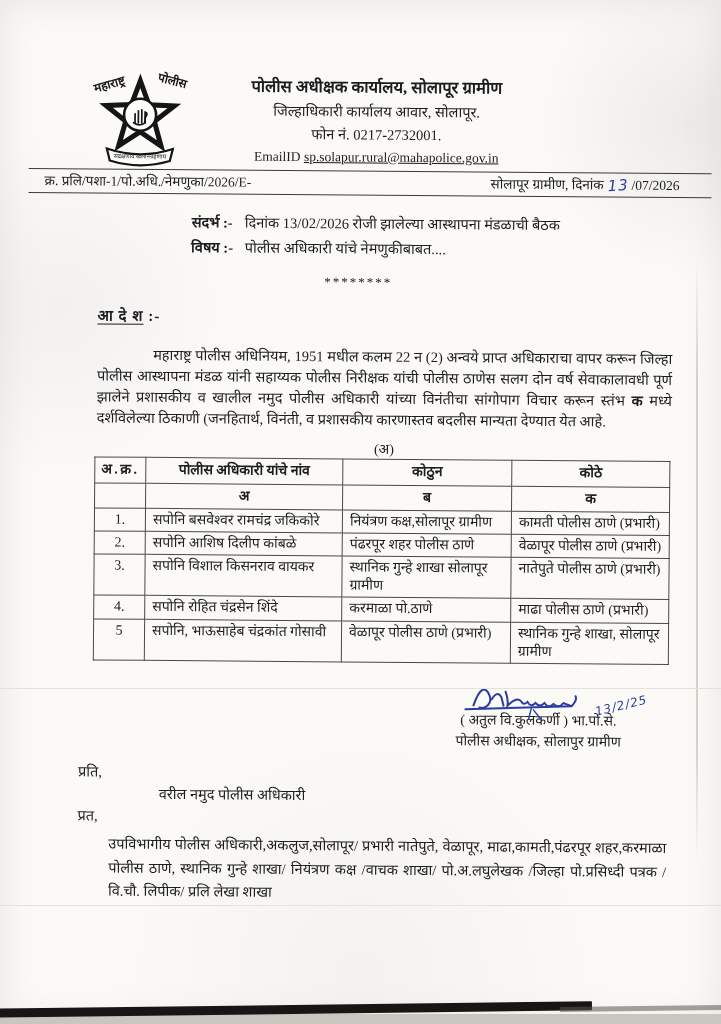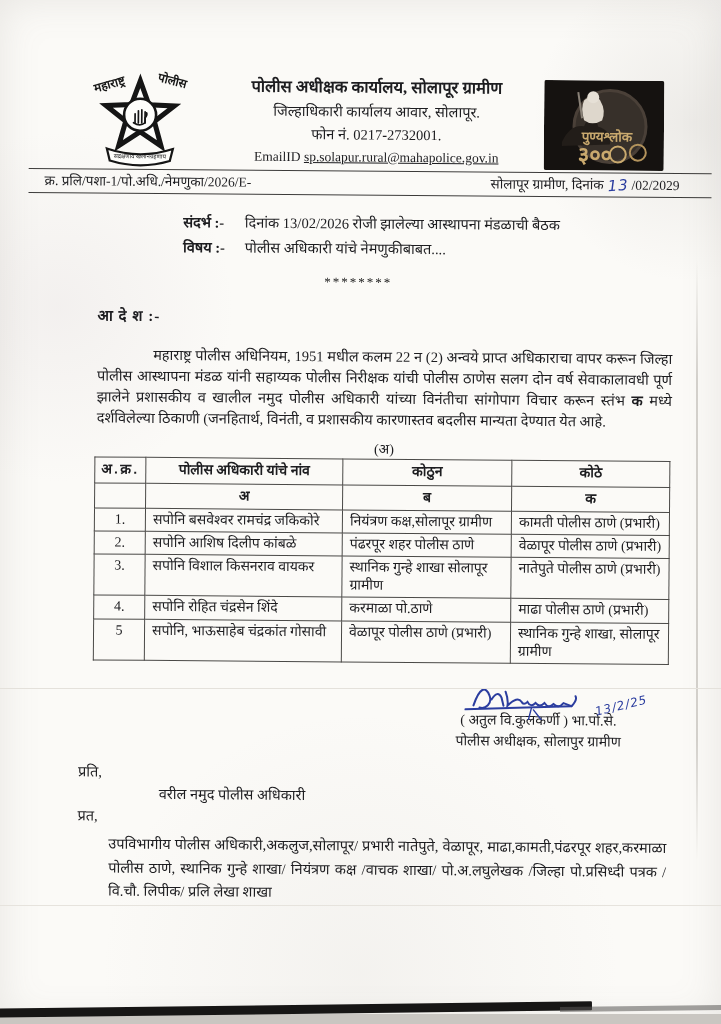--- a/index.html
+++ b/index.html
@@ -42,26 +42,26 @@
     display:flex;justify-content:space-between;align-items:baseline;
     padding:2px 40px 3px 46px;font-size:13.5px;
   }
   .hand{
     color:#2b3d9f;font-family:"DejaVu Sans",sans-serif;
     font-style:italic;font-size:15px;letter-spacing:1px;
     display:inline-block;transform:rotate(-4deg) translateY(1px);
   }
   
   .meta{margin:16px 0 0 185px;font-size:14.5px;line-height:1.7;}
-  .meta .lbl{font-weight:bold;display:inline-block;min-width:58px;}
+  .meta .lbl{font-weight:bold;display:inline-block;min-width:58px;text-align:center;}
   .stars{text-align:center;font-size:13px;letter-spacing:2px;margin-top:14px;color:#222;}
   .order-head{
     margin:16px 0 0 100px;font-size:15px;font-weight:bold;letter-spacing:1px;
   }
-  .order-head .u{text-underline-offset:3px;}
+  .order-head .u{text-decoration:underline;text-underline-offset:3px;}
   
   .bodypara{
     margin:20px 46px 0 100px;font-size:14.5px;line-height:1.45;
     text-align:justify;text-indent:56px;
   }
   
   .tbl-cap{width:575px;margin:8px 0 1px 100px;text-align:center;font-size:14px;}
   table.order{
     margin-left:98px;width:576px;border-collapse:collapse;
     font-size:14px;line-height:1.3;
@@ -128,42 +128,26 @@
       </svg>
     </div>
 
     <div class="head-center">
       <div class="head-title">पोलीस अधीक्षक  कार्यालय, सोलापूर ग्रामीण</div>
       <div class="head-addr">जिल्हाधिकारी कार्यालय आवार, सोलापूर.</div>
       <div class="head-phone">फोन नं.  0217-2732001.</div>
       <div class="head-email"><span>EmailID </span><span class="uline">sp.solapur.rural@mahapolice.gov.in</span></div>
     </div>
 
-    <div class="emblem">
-      <svg width="120" height="90" viewBox="0 0 120 90">
-        <rect x="0" y="0" width="120" height="90" rx="2" fill="#151210"></rect>
-        <circle cx="66" cy="46" r="36" fill="#37302a"></circle>
-        <circle cx="66" cy="46" r="36" fill="none" stroke="#4a4038" stroke-width="3"></circle>
-        <path d="M18 62 q8 -18 22 -16 q4 -10 12 -8 l2 8 q14 4 12 18 l-48 2 z" fill="#221d19"></path>
-        <path d="M40 20 q10 -8 16 0 q6 10 2 20 q-10 6 -18 0 q-4 -12 0 -20 z" fill="#ded7cc"></path>
-        <circle cx="49" cy="17" r="6" fill="#e6e0d6"></circle>
-        <path d="M34 12 l4 26" stroke="#8a8278" stroke-width="2"></path>
-        <text x="62" y="60" font-size="13" font-weight="bold" text-anchor="middle" fill="#cbا"> </text>
-        <text x="63" y="61" font-size="13.5" font-weight="bold" text-anchor="middle" fill="#c9a96e">पुण्यश्लोक</text>
-        <text x="34" y="82" font-size="22" font-weight="bold" fill="#c9a96e">३००</text>
-        <circle cx="74" cy="74" r="8" fill="none" stroke="#c9a96e" stroke-width="2"></circle>
-        <circle cx="94" cy="72" r="8" fill="none" stroke="#b3935c" stroke-width="2"></circle>
-      </svg>
-    </div>
   </div>
 
   <hr class="rule">
   <div class="refrow">
     <span>क्र. प्रलि/पशा-1/पो.अधि./नेमणुका/2026/E-</span>
-    <span><span>सोलापूर ग्रामीण, दिनांक </span><span class="hand">13</span><span> /02/2029</span></span>
+    <span><span>सोलापूर ग्रामीण, दिनांक </span><span class="hand">13</span><span> /07/2026</span></span>
   </div>
   <hr class="rule">
 
   <div class="meta">
     <div><span class="lbl">संदर्भ :-</span> <span>दिनांक 13/02/2026 रोजी झालेल्या आस्थापना मंडळाची बैठक</span></div>
     <div><span class="lbl">विषय :-</span> <span>पोलीस अधिकारी यांचे नेमणुकीबाबत....</span></div>
   </div>
 
   <div class="stars">********</div>
 

